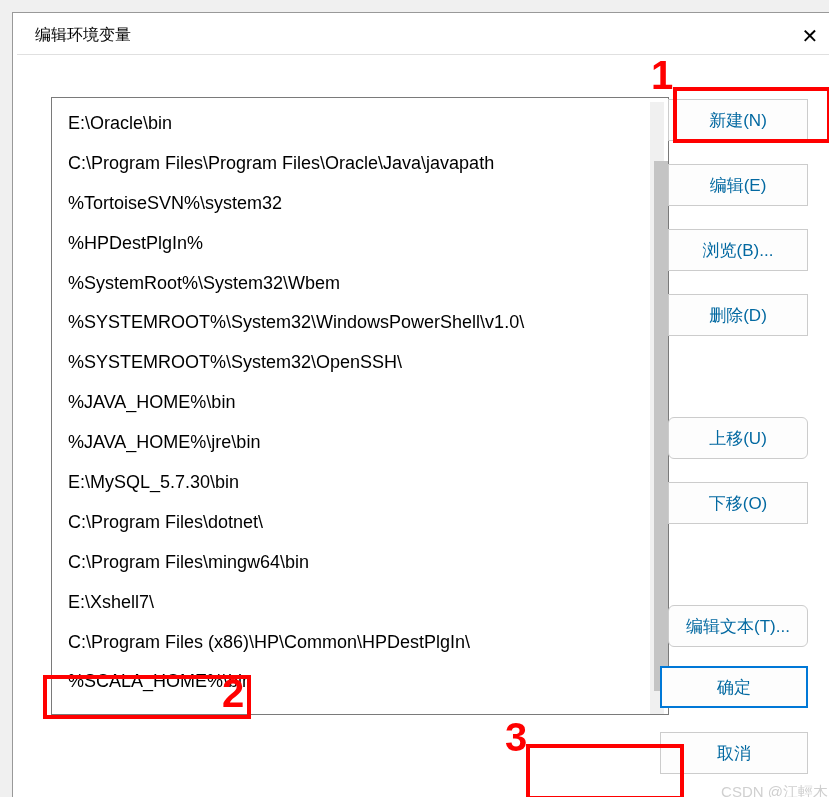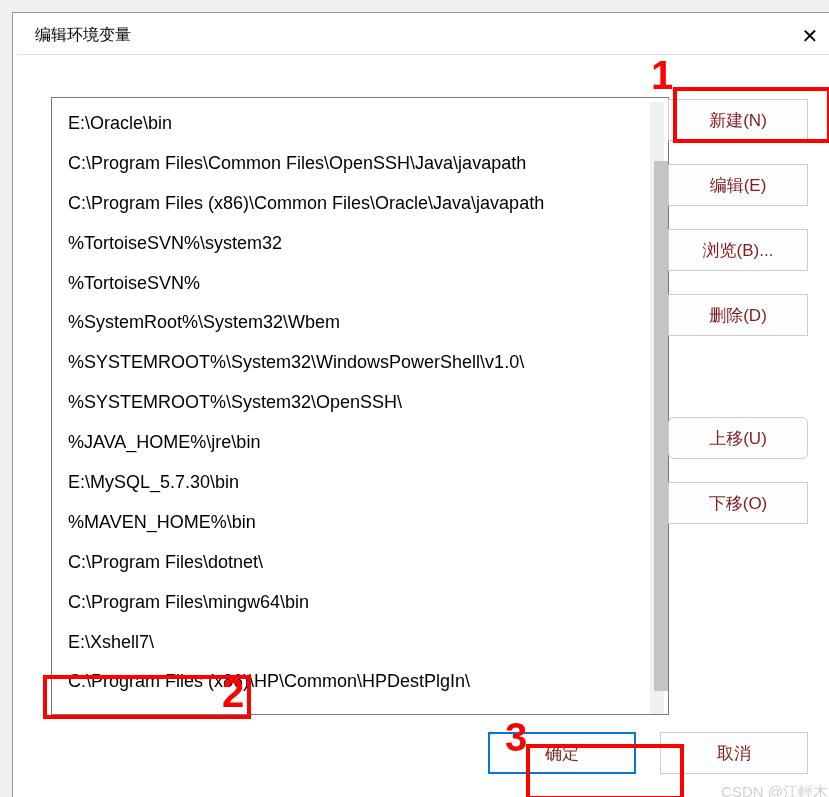--- a/index.html
+++ b/index.html
@@ -95,35 +95,36 @@
       right: 20px;
       width: 148px;
       display: flex;
       flex-direction: column;
     }
     .btn {
       height: 42px;
       background: #fdfdfd;
       border: 1px solid #cccccc;
       font-size: 17px;
-      color: #7f1d1d;
+      color: #0369a1;
       cursor: pointer;
       font-family: inherit;
       display: flex;
       align-items: center;
       justify-content: center;
     }
     .gap-small { margin-top: 19px; }
     .gap-large { margin-top: 77px; border-radius: 6px; }
     .bottom-buttons {
       position: absolute;
       bottom: 22px;
       right: 20px;
       display: flex;
       gap: 16px;
+      flex-direction: column;
     }
     .bottom-buttons .btn {
       width: 148px;
     }
     .btn-ok {
       background: #fdfdfd;
       border: 2px solid #0078d7;
     }
     .annotation {
       position: absolute;
@@ -159,47 +160,47 @@
 
 <div class="dialog">
   <div class="titlebar">
     <span class="title">编辑环境变量</span>
     <span class="close-btn">✕</span>
   </div>
   <div class="content">
     <div class="listbox-container">
       <div class="listbox" id="listbox">
           <div class="list-item">E:\Oracle\bin</div>
-          <div class="list-item">C:\Program Files\Common Files\OpenSSH\Java\javapath</div>
-          <div class="list-item">C:\Program Files (x86)\Common Files\Oracle\Java\javapath</div>
+          <div class="list-item">C:\Program Files\Program Files\Oracle\Java\javapath</div>
           <div class="list-item">%TortoiseSVN%\system32</div>
-          <div class="list-item">%TortoiseSVN%</div>
+          <div class="list-item">%HPDestPlgIn%</div>
           <div class="list-item">%SystemRoot%\System32\Wbem</div>
           <div class="list-item">%SYSTEMROOT%\System32\WindowsPowerShell\v1.0\</div>
           <div class="list-item">%SYSTEMROOT%\System32\OpenSSH\</div>
+          <div class="list-item">%JAVA_HOME%\bin</div>
           <div class="list-item">%JAVA_HOME%\jre\bin</div>
           <div class="list-item">E:\MySQL_5.7.30\bin</div>
-          <div class="list-item">%MAVEN_HOME%\bin</div>
           <div class="list-item">C:\Program Files\dotnet\</div>
           <div class="list-item">C:\Program Files\mingw64\bin</div>
           <div class="list-item">E:\Xshell7\</div>
           <div class="list-item">C:\Program Files (x86)\HP\Common\HPDestPlgIn\</div>
           <div class="list-item">%SCALA_HOME%\bin</div>
         </div>
       <div class="scrollbar">
         <div class="scroll-thumb"></div>
       </div>
     </div>
     <div class="side-buttons">
       <button class="btn">新建(N)</button>
       <button class="btn gap-small">编辑(E)</button>
       <button class="btn gap-small">浏览(B)...</button>
       <button class="btn gap-small">删除(D)</button>
       <button class="btn gap-large">上移(U)</button>
       <button class="btn gap-small">下移(O)</button>
+      <button class="btn gap-large">编辑文本(T)...</button>
     </div>
     <div class="bottom-buttons">
       <button class="btn btn-ok">确定</button>
       <button class="btn">取消</button>
     </div>
   </div>
 
   <div class="annotation ann1">1</div>
   <div class="red-box box1"></div>
   <div class="annotation ann2">2</div>

